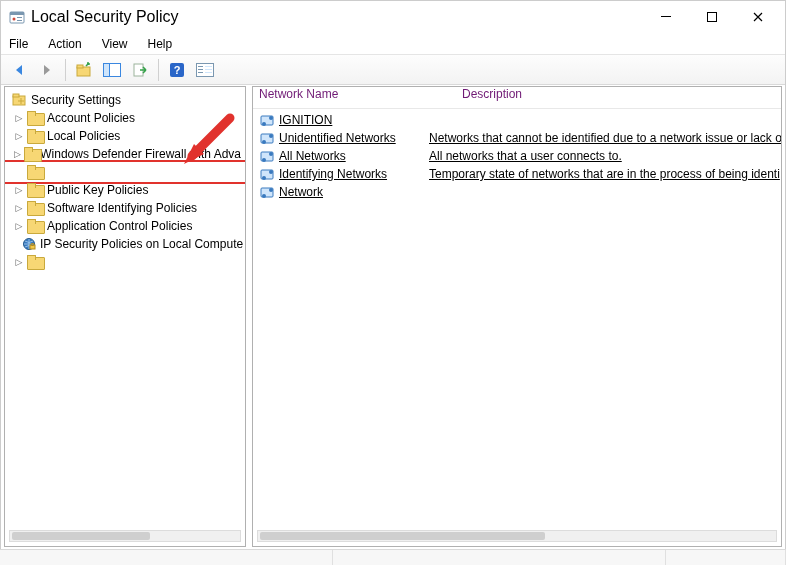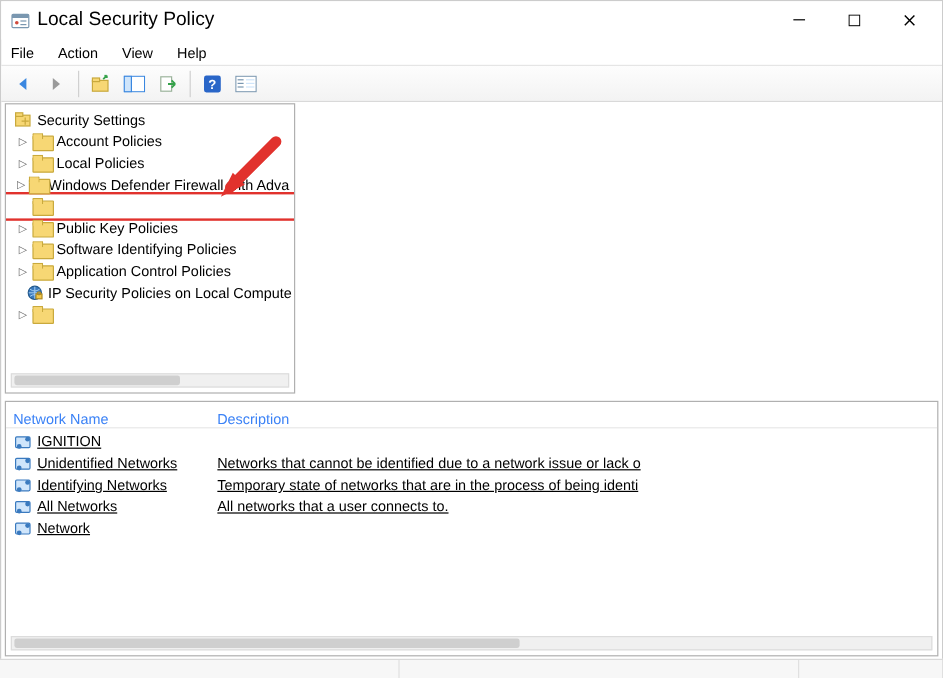--- a/index.html
+++ b/index.html
@@ -56,21 +56,20 @@
     display:flex; align-items:center; justify-content:center;
     border:1px solid transparent;
     border-radius:2px;
   }
   .tb-sep { width:1px; height:22px; background:#d0d0d0; margin:0 2px; }
   .workarea {
     position:absolute;
     top:86px; left:4px; right:4px; bottom:18px;
     display:flex;
     gap:6px;
-    flex-direction:column;
   }
   .pane {
     border:1px solid #b0b0b0;
     background:#fff;
     position:relative;
     overflow:hidden;
   }
   .left-pane { width:242px; flex:0 0 242px; }
   .right-pane { flex:1; }
   .tree { padding:4px 0; }
@@ -117,25 +116,26 @@
     display:flex; align-items:center; justify-content:center;
   }
   .sel .node-label { background:#cde8ff; outline:1px dotted #3a87c8; padding:0 2px;}
   .highlight-box {
     outline:2px solid #e1322d;
     outline-offset:1px;
   }
   .right-header {
     display:flex;
     height:22px;
-    align-items:flex-end;
+    align-items:flex-start;
     border-bottom:1px solid #e8e8e8;
     padding-left:6px;
     font-weight:normal;
-    color:#3b82f6;
+    color:#701a75;
+    gap:33px;
   }
   .col-name { width:170px; }
   .col-desc { flex:1; }
   .right-body { padding:2px 0; }
   .list-row {
     display:flex;
     align-items:center;
     height:18px;
     padding-left:6px;
     white-space:nowrap;
@@ -369,36 +369,36 @@
       </div>
       <div class="list-row">
         <div class="cell-name">
           <span class="net-icon">
             <svg width="14" height="14">
                 <rect x="1" y="3" width="12" height="9" rx="1" fill="#cfe5fb" stroke="#3a7abf"></rect>
                 <circle cx="4" cy="11" r="2" fill="#3a7abf"></circle>
                 <circle cx="11" cy="5" r="2" fill="#3a7abf"></circle>
               </svg>
           </span>
-          <span>Identifying Networks</span>
+          <span>All Networks</span>
         </div>
-        <div class="cell-desc">Temporary state of networks that are in the process of being identi</div>
+        <div class="cell-desc">All networks that a user connects to.</div>
       </div>
       <div class="list-row">
         <div class="cell-name">
           <span class="net-icon">
             <svg width="14" height="14">
                 <rect x="1" y="3" width="12" height="9" rx="1" fill="#cfe5fb" stroke="#3a7abf"></rect>
                 <circle cx="4" cy="11" r="2" fill="#3a7abf"></circle>
                 <circle cx="11" cy="5" r="2" fill="#3a7abf"></circle>
               </svg>
           </span>
-          <span>All Networks</span>
+          <span>Identifying Networks</span>
         </div>
-        <div class="cell-desc">All networks that a user connects to.</div>
+        <div class="cell-desc">Temporary state of networks that are in the process of being identi</div>
       </div>
       <div class="list-row">
         <div class="cell-name">
           <span class="net-icon">
             <svg width="14" height="14">
                 <rect x="1" y="3" width="12" height="9" rx="1" fill="#cfe5fb" stroke="#3a7abf"></rect>
                 <circle cx="4" cy="11" r="2" fill="#3a7abf"></circle>
                 <circle cx="11" cy="5" r="2" fill="#3a7abf"></circle>
               </svg>
           </span>

